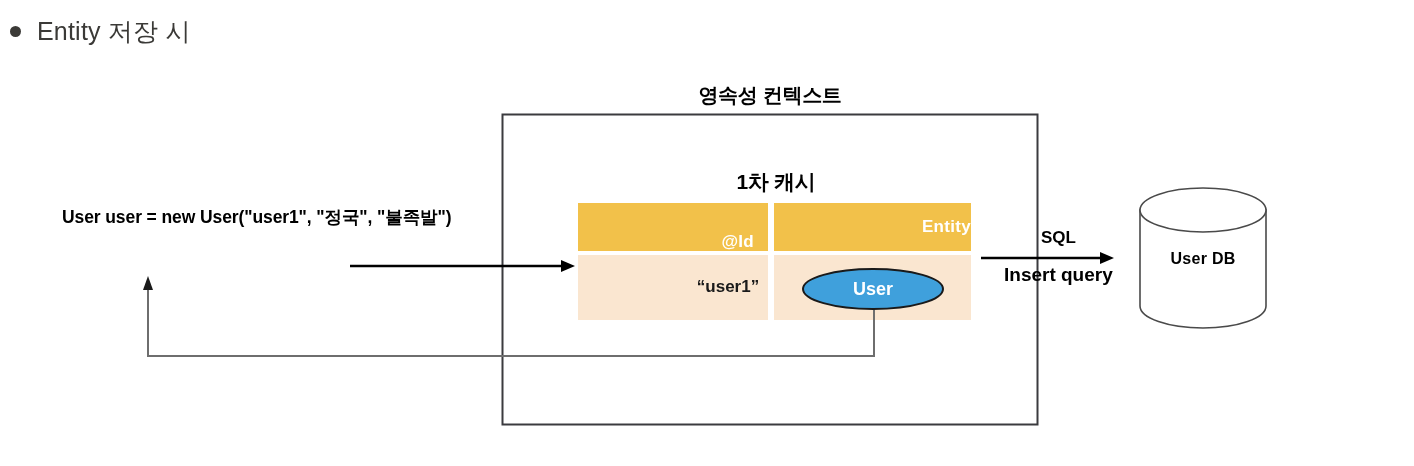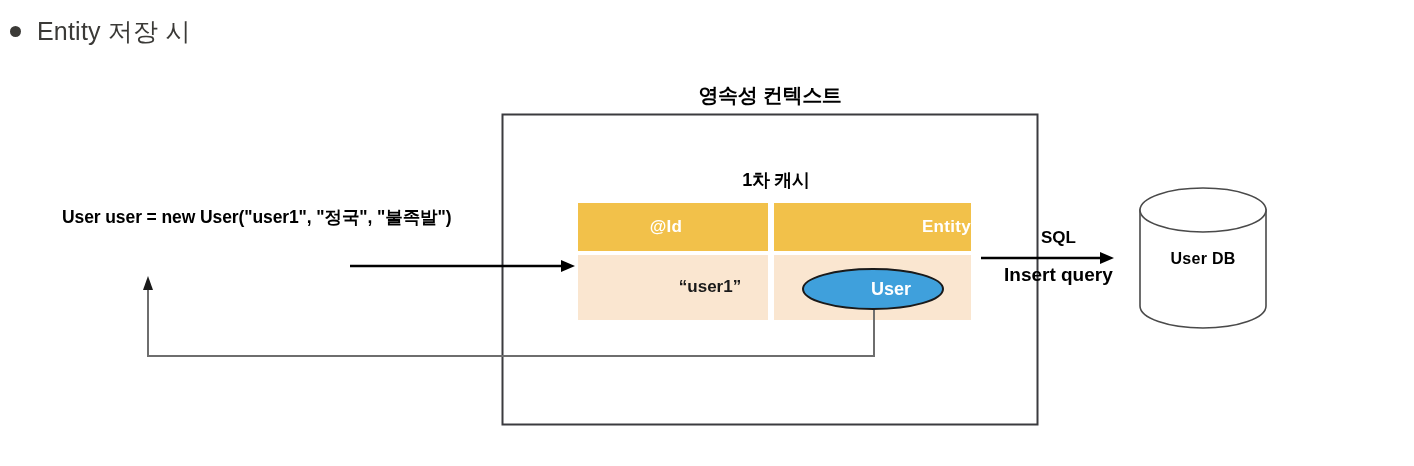--- a/index.html
+++ b/index.html
@@ -70,38 +70,37 @@
   #pc-title-wrap {
     position: absolute;
     left: 770px;
     top: 0;
     width: 0;
     height: 0;
   }
 
   
   #cache-caption {
-    font-size: 18px;
+    font-size: 21px;
     letter-spacing: -0.3px;
   }
 
   
   .th-text {
     font-size: 17px;
     color: #ffffff;
     letter-spacing: 0.3px;
   }
   .td-text {
     font-size: 17px;
     color: #1a1a1a;
   }
   .ellipse-text {
     font-size: 18px;
     color: #ffffff;
-    margin-left: 18px;
   }
 
   
   .code-line {
     font-size: 17.5px;
     letter-spacing: -0.1px;
   }
 
   
   #sql-label { font-size: 17px; }
@@ -147,24 +146,24 @@
     <path d="M1140,210 L1140,306 A63,22 0 0 0 1266,306 L1266,210 Z" fill="#ffffff" stroke="#4a4a4a" stroke-width="1.6"></path>
     <ellipse cx="1203" cy="210" rx="63" ry="22" fill="#ffffff" stroke="#4a4a4a" stroke-width="1.6"></ellipse>
   </svg>
 
   <div class="dlabel" id="pc-title-wrap">
     <div class="dlabel" id="pc-title">영속성 컨텍스트</div>
   </div>
 
   <div class="dlabel" id="cache-caption" style="left:676px; top:168px; width:200px; text-align:center;">1차 캐시</div>
 
-  <div class="dlabel th-text" style="left:578px; top:217px; width:176px; text-align:center;">@Id</div>
+  <div class="dlabel th-text" style="left:578px; top:232px; width:176px; text-align:right;">@Id</div>
   <div class="dlabel th-text" style="left:774px; top:217px; width:197px; text-align:right;">Entity</div>
 
-  <div class="dlabel td-text" style="left:578px; top:277px; width:196px; text-align:center;padding-left:34px;">“user1”</div>
+  <div class="dlabel td-text" style="left:596px; top:277px; width:196px; text-align:center;padding-left:34px;">“user1”</div>
   <div class="dlabel ellipse-text" style="left:803px; top:279px; width:140px; text-align:center;">User</div>
 
   <div class="dlabel code-line" style="left:62px; top:205px;">User user = new User("user1", "정국", "불족발")</div>
 
   <div class="dlabel" id="sql-label" style="left:1041px; top:228px;">SQL</div>
   <div class="dlabel" id="insert-label" style="left:1004px; top:264px;">Insert query</div>
 
   <div class="dlabel" id="db-label" style="left:1140px; top:250px; width:126px; text-align:center;">User DB</div>
 
 </div>

